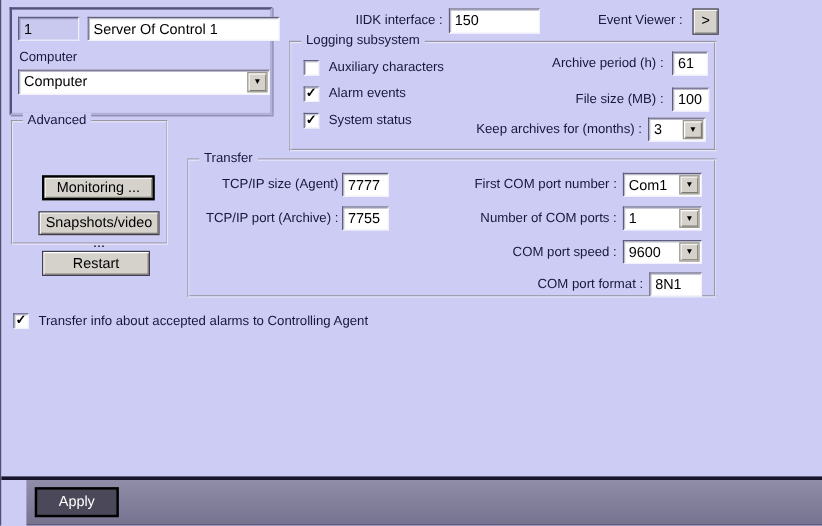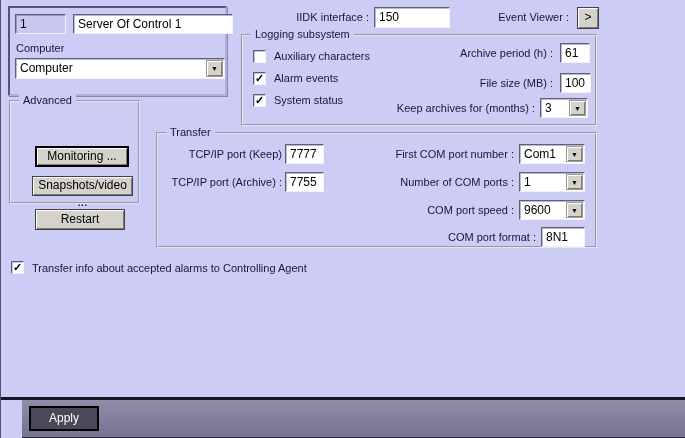--- a/index.html
+++ b/index.html
@@ -116,21 +116,21 @@
 <div class="abs etched" style="left:8px;top:100px;width:131px;height:104px;">
   <span class="legend">Advanced</span>
   <div class="abs graybtn defaultbtn" style="left:24px;top:44px;width:94px;height:21px;line-height:16px;">Monitoring ...</div>
   <div class="abs graybtn" style="left:21px;top:74px;width:101px;height:20px;line-height:17px;">Snapshots/video ...</div>
 </div>
 <div class="abs graybtn" style="left:34px;top:209px;width:90px;height:21px;line-height:18px;">Restart</div>
 
 <div class="abs etched" style="left:155px;top:132px;width:441px;height:116px;">
   <span class="legend">Transfer</span>
 
-  <div class="abs rlabel" style="left:8px;top:14px;width:116px;">TCP/IP port (Keep)</div>
+  <div class="abs rlabel" style="left:8px;top:14px;width:116px;">TCP/IP size (Agent)</div>
   <div class="abs sunken field" style="left:127px;top:10px;width:39px;height:20px;">7777</div>
 
   <div class="abs rlabel" style="left:0px;top:42px;width:124px;">TCP/IP port (Archive) :</div>
   <div class="abs sunken field" style="left:127px;top:38px;width:39px;height:20px;">7755</div>
 
   <div class="abs rlabel" style="left:150px;top:14px;width:206px;">First COM port number :</div>
   <div class="abs sunken combo" style="left:361px;top:10px;width:66px;height:20px;">
     <span class="val">Com1</span>
     <span class="arrowbtn">▼</span>
   </div>

